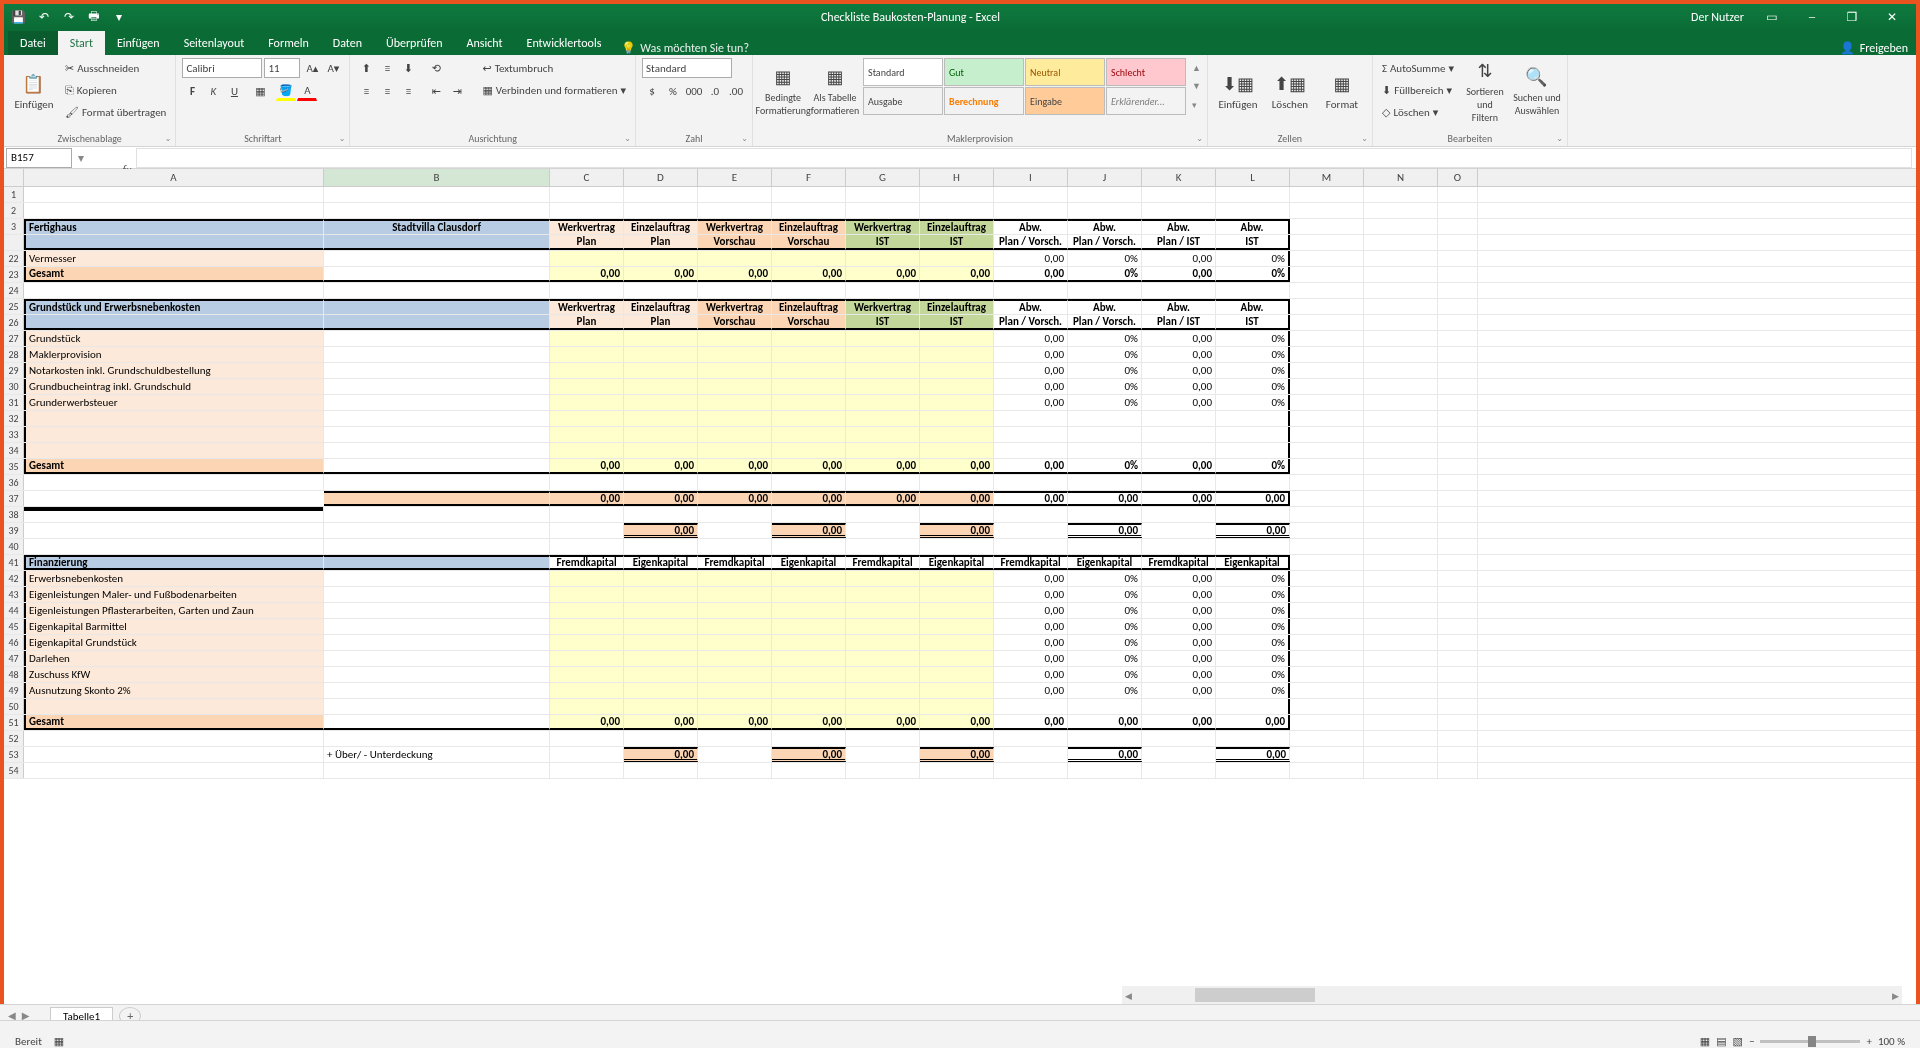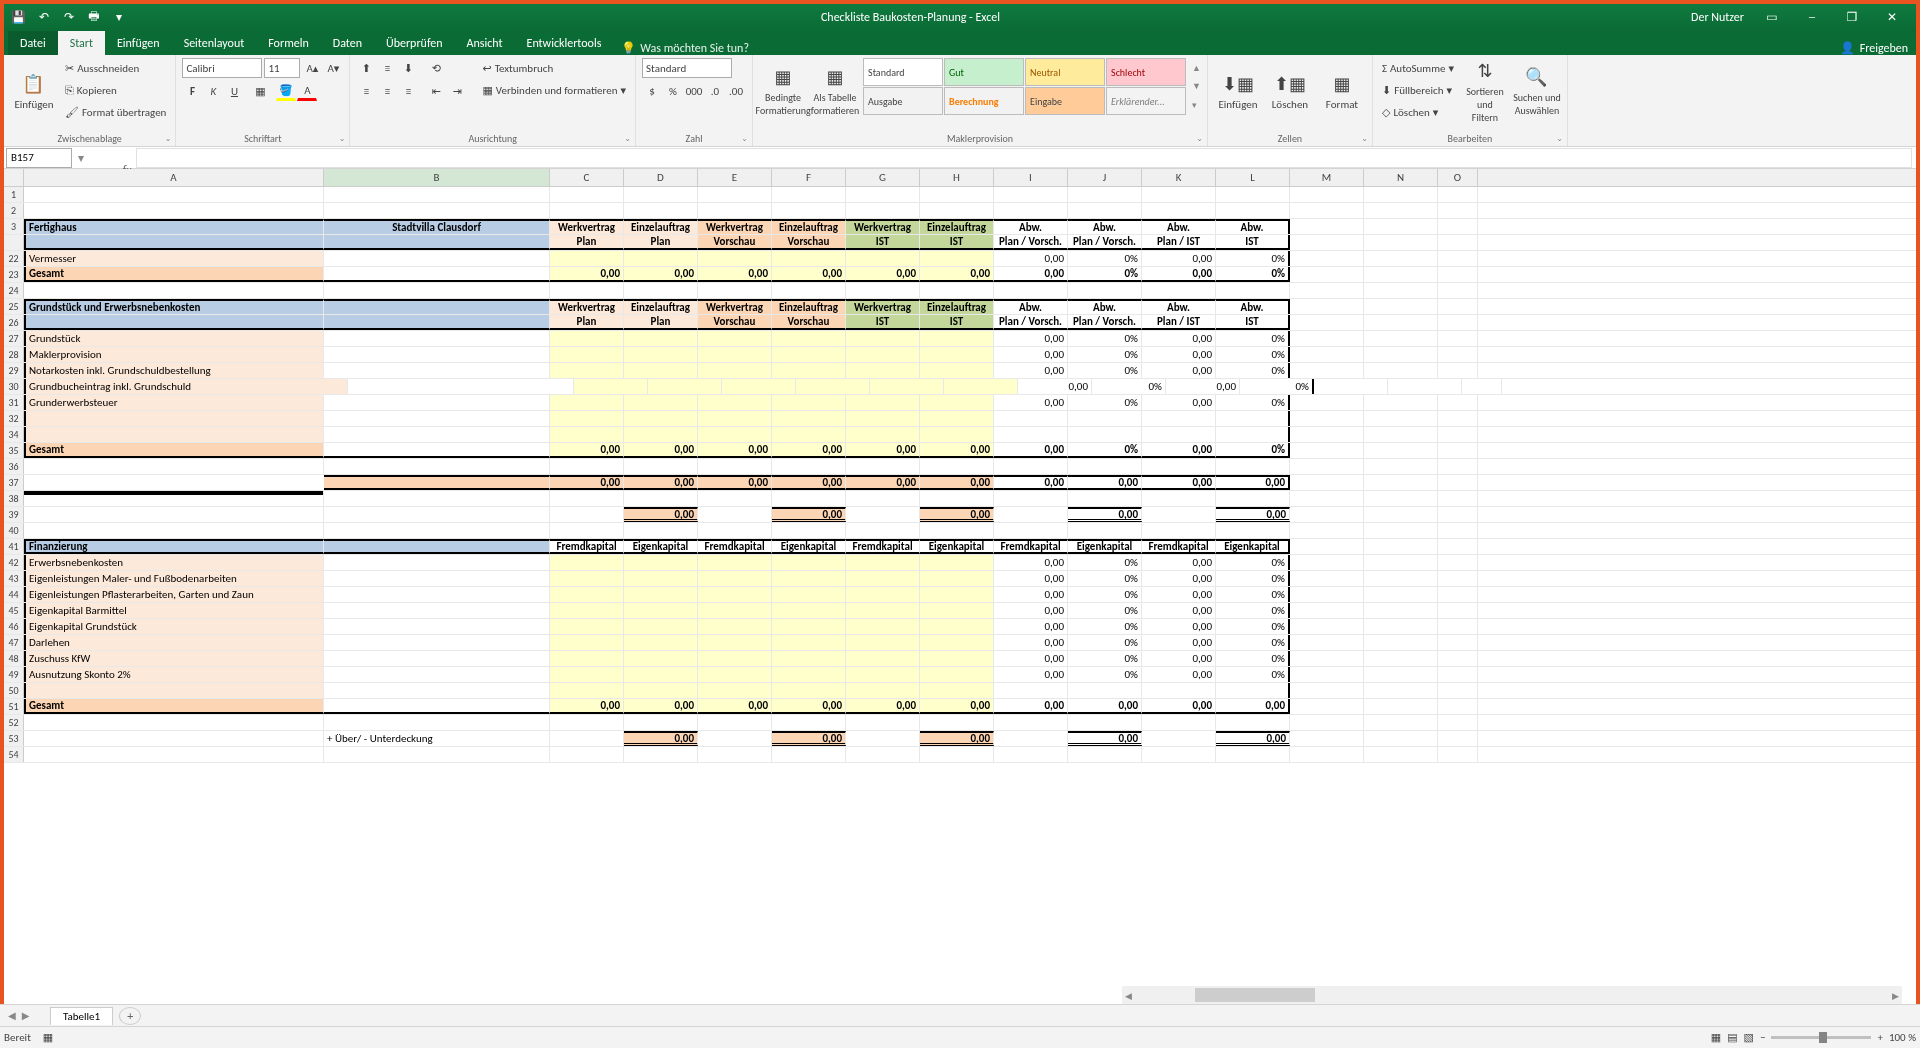--- a/index.html
+++ b/index.html
@@ -62,21 +62,21 @@
 .hdr-plain{font-weight:bold;}
 .lbl-or1{background:#fde9d9;}
 .lbl-or2{background:#fcd5b4;}
 .data-y{background:#ffffcc;}
 .thick-t{border-top:2px solid #000 !important;}
 .thick-b{border-bottom:2px solid #000 !important;}
 .thick-l{border-left:2px solid #000 !important;}
 .thick-r{border-right:2px solid #000 !important;}
 .dbl-b{border-bottom:3px double #000 !important;}
 .tot-or{background:#fcd5b4;}
-.statusbar{position:absolute;bottom:0;left:0;right:0;height:22px;background:#f3f3f3;border-top:1px solid #d4d4d4;display:flex;align-items:center;padding:0 4px;font-size:11px;color:#444;}
+.statusbar{position:absolute;bottom:0;left:0;right:0;height:28px;background:#f3f3f3;border-top:1px solid #d4d4d4;display:flex;align-items:flex-end;padding:0 15px;font-size:11px;color:#444;}
 .sheet-tabs{position:absolute;bottom:22px;left:0;right:0;height:22px;background:#f3f3f3;border-top:1px solid #d4d4d4;display:flex;align-items:center;padding-left:50px;}
 .sheet-tab{background:#fff;border:1px solid #ccc;border-bottom:none;padding:2px 12px;font-size:11px;}
 .sheet-add{width:22px;height:18px;display:flex;align-items:center;justify-content:center;border:1px solid #ccc;border-radius:50%;margin-left:6px;font-size:12px;color:#666;}
 .hscroll{position:absolute;bottom:22px;right:18px;height:18px;width:780px;background:#f0f0f0;display:flex;align-items:center;}
 .hscroll .thumb{height:14px;width:120px;background:#cdcdcd;margin-left:60px;}
 .zoom{margin-left:auto;display:flex;align-items:center;gap:6px;}
 .zoom-bar{width:100px;height:3px;background:#c0c0c0;position:relative;}
 .zoom-bar::after{content:"";position:absolute;left:48px;top:-4px;width:8px;height:11px;background:#858585;}
 </style>
 </head>
@@ -543,21 +543,21 @@
         <div class="gc num" style="width: 74px;">0,00</div>
         <div class="gc num" style="width: 74px;">0%</div>
         <div class="gc num" style="width: 74px;">0,00</div>
         <div class="gc num thick-r" style="width: 74px;">0%</div>
         <div class="gc" style="width: 74px;"></div>
         <div class="gc" style="width: 74px;"></div>
         <div class="gc" style="width: 40px;"></div>
       </div>
       <div class="gr">
         <div class="row-head" style="width: 20px;">30</div>
-        <div class="gc lbl-or1 thick-l" style="width: 324px;">Grundbucheintrag inkl. Grundschuld</div>
+        <div class="gc lbl-or1 thick-l" style="width: 300px;">Grundbucheintrag inkl. Grundschuld</div>
         <div class="gc" style="width: 226px;"></div>
         <div class="gc data-y" style="width: 74px;"></div>
         <div class="gc data-y" style="width: 74px;"></div>
         <div class="gc data-y" style="width: 74px;"></div>
         <div class="gc data-y" style="width: 74px;"></div>
         <div class="gc data-y" style="width: 74px;"></div>
         <div class="gc data-y" style="width: 74px;"></div>
         <div class="gc num" style="width: 74px;">0,00</div>
         <div class="gc num" style="width: 74px;">0%</div>
         <div class="gc num" style="width: 74px;">0,00</div>
@@ -579,20 +579,38 @@
         <div class="gc num" style="width: 74px;">0,00</div>
         <div class="gc num" style="width: 74px;">0%</div>
         <div class="gc num" style="width: 74px;">0,00</div>
         <div class="gc num thick-r" style="width: 74px;">0%</div>
         <div class="gc" style="width: 74px;"></div>
         <div class="gc" style="width: 74px;"></div>
         <div class="gc" style="width: 40px;"></div>
       </div>
       <div class="gr">
         <div class="row-head" style="width: 20px;">32</div>
+        <div class="gc lbl-or1 thick-l" style="width: 300px;"></div>
+        <div class="gc" style="width: 226px;"></div>
+        <div class="gc data-y" style="width: 74px;"></div>
+        <div class="gc data-y" style="width: 74px;"></div>
+        <div class="gc data-y" style="width: 74px;"></div>
+        <div class="gc data-y" style="width: 74px;"></div>
+        <div class="gc data-y" style="width: 74px;"></div>
+        <div class="gc data-y" style="width: 74px;"></div>
+        <div class="gc num" style="width: 74px;"></div>
+        <div class="gc num" style="width: 74px;"></div>
+        <div class="gc num" style="width: 74px;"></div>
+        <div class="gc num thick-r" style="width: 74px;"></div>
+        <div class="gc" style="width: 74px;"></div>
+        <div class="gc" style="width: 74px;"></div>
+        <div class="gc" style="width: 40px;"></div>
+      </div>
+      <div class="gr">
+        <div class="row-head" style="width: 20px;">33</div>
         <div class="gc lbl-or1 thick-l" style="width: 300px;"></div>
         <div class="gc" style="width: 226px;"></div>
         <div class="gc data-y" style="width: 74px;"></div>
         <div class="gc data-y" style="width: 74px;"></div>
         <div class="gc data-y" style="width: 74px;"></div>
         <div class="gc data-y" style="width: 74px;"></div>
         <div class="gc data-y" style="width: 74px;"></div>
         <div class="gc data-y" style="width: 74px;"></div>
         <div class="gc num" style="width: 74px;"></div>
         <div class="gc num" style="width: 74px;"></div>

